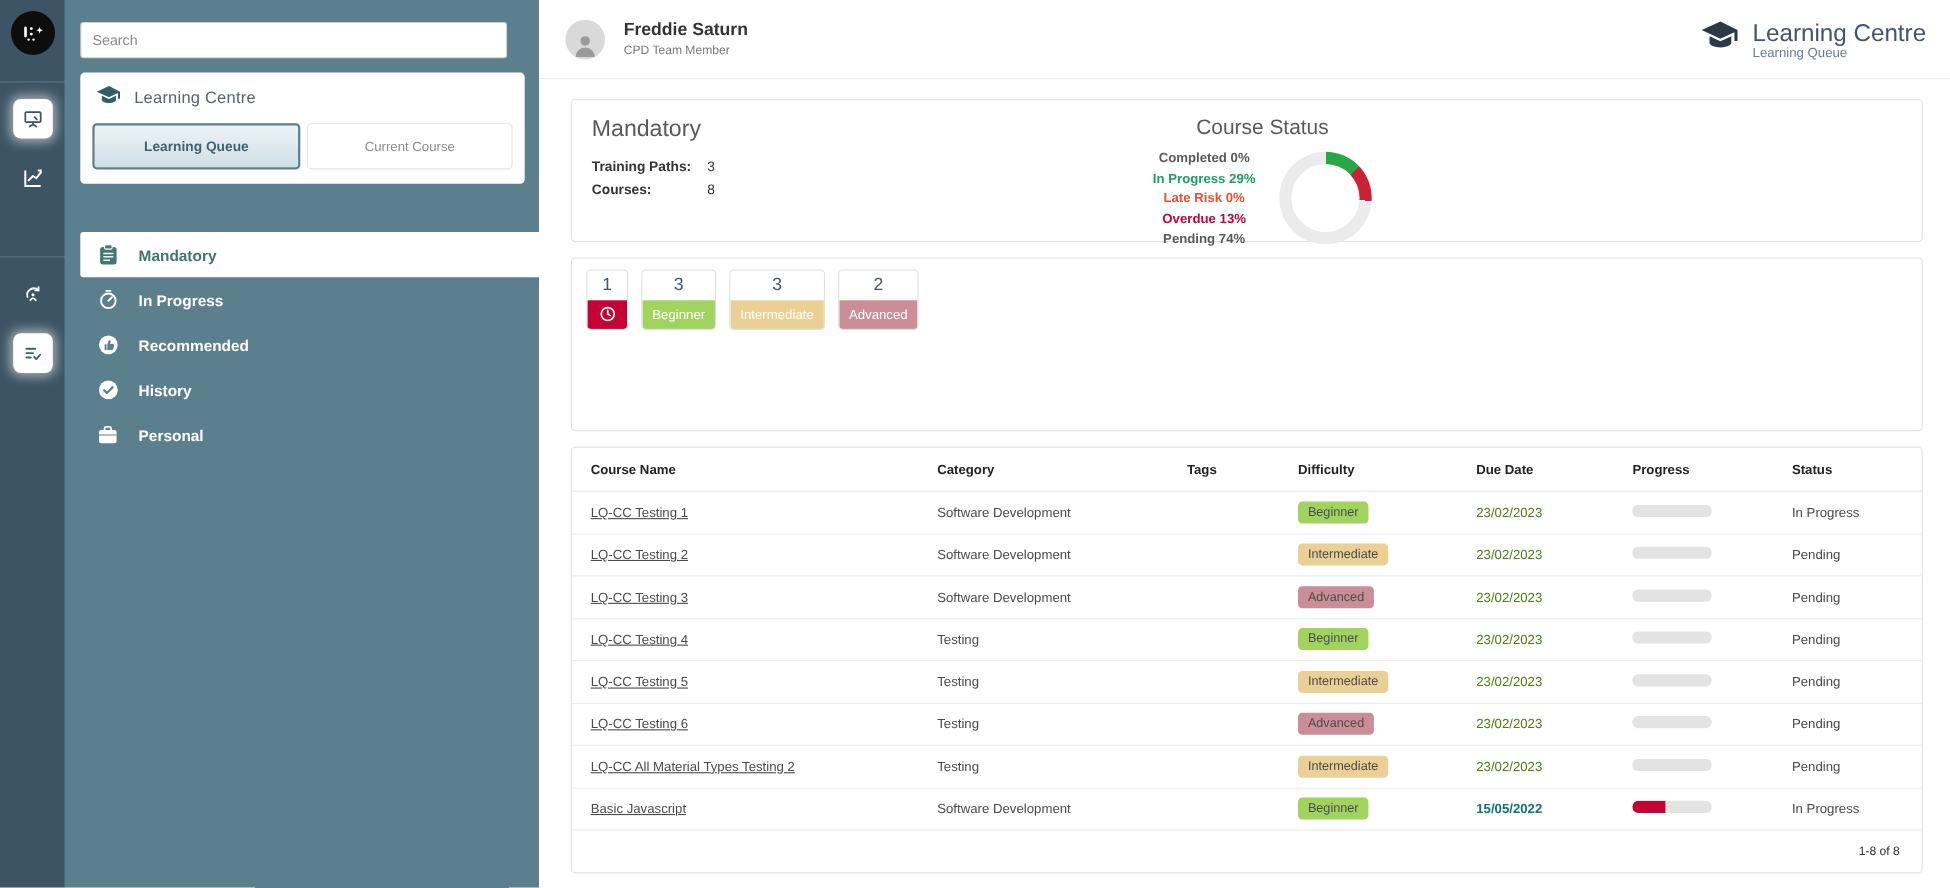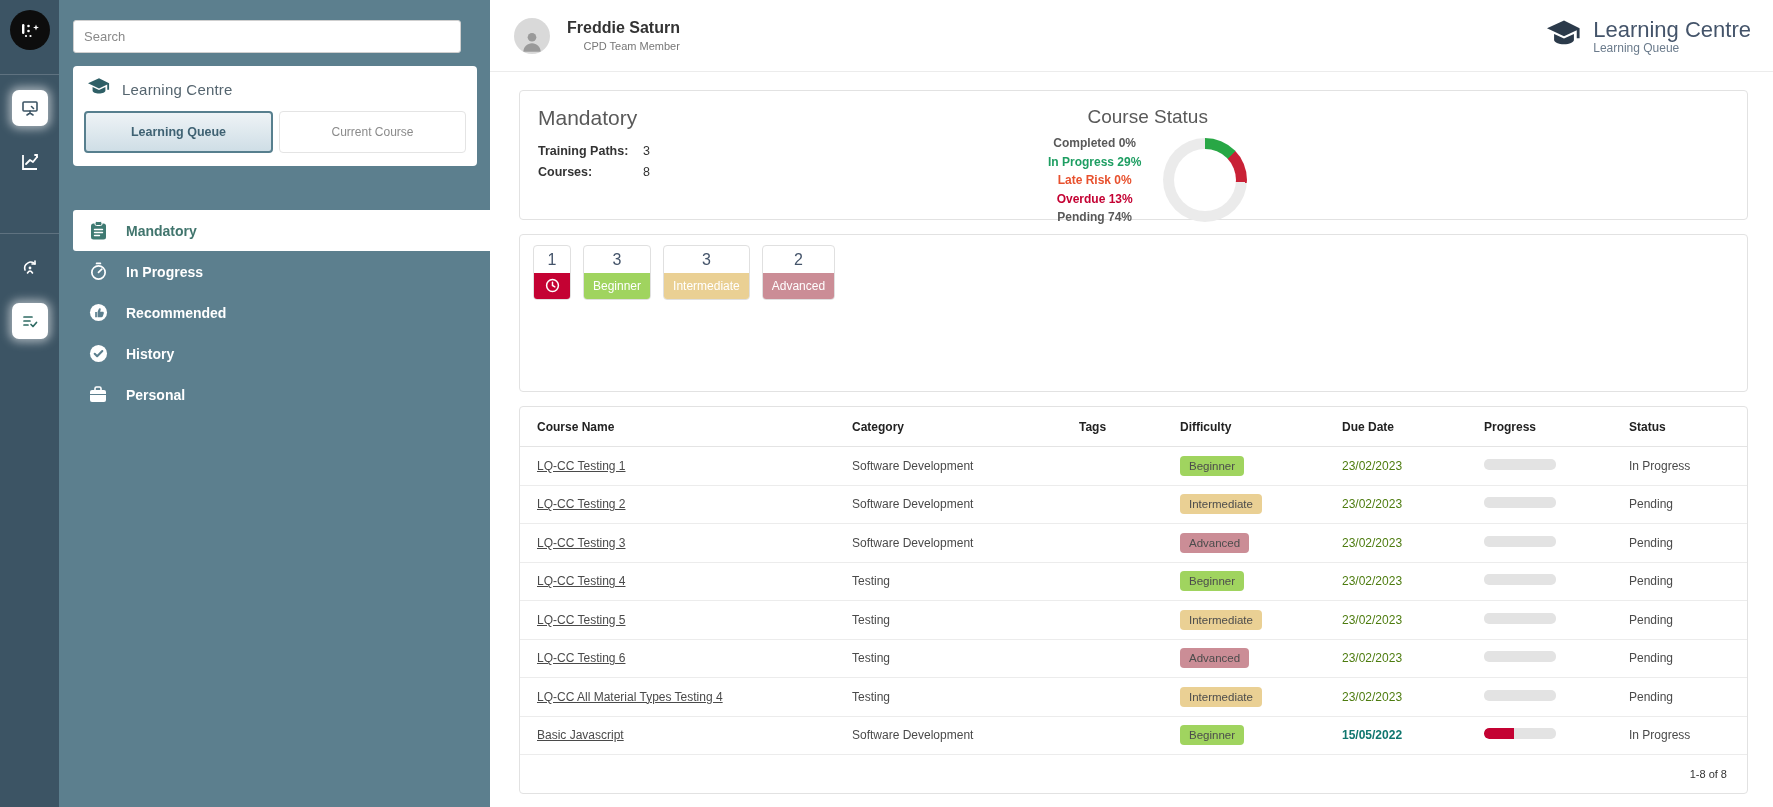--- a/index.html
+++ b/index.html
@@ -29,21 +29,21 @@
   .menu { margin-top:44px; margin-left:-14px; padding-left:14px; }
   .menu-item { display:flex; align-items:center; gap:17px; height:41px; padding-left:14px; color:#fff; font-weight:bold; font-size:14px; cursor:pointer; }
   .menu-item .mi-icon { width:22px; display:flex; justify-content:center; }
   .menu-item.active { background:#fff; color:#41756d; border-radius:3px 0 0 3px; }
 
   
   .main { flex:1; display:flex; flex-direction:column; background:#fff;border-radius:15px; }
   .main-header { height:72px; display:flex; align-items:center; padding:0 22px 0 24px; border-bottom:1px solid #ececec; flex-shrink:0; }
   .avatar { width:36px; height:36px; border-radius:50%; background:#d9d9d9; display:flex; align-items:flex-end; justify-content:center; overflow:hidden; margin-right:17px; }
   .user-name { font-size:16px; font-weight:bold; color:#333; }
-  .user-role { font-size:11px; color:#777; margin-top:3px;text-align:right; }
+  .user-role { font-size:11px; color:#777; margin-top:3px; }
   .brand { margin-left:auto; display:flex; align-items:center; gap:12px; }
   .brand-text .brand-title { font-size:22px; color:#44546a; }
   .brand-text .brand-sub { font-size:12px; color:#6b7b8c; margin-top:-2px; }
 
   .content { padding:18px 25px 0 29px; display:flex; flex-direction:column; gap:14px; }
   .panel { border:1px solid #e2e2e2; border-radius:4px; background:#fff; }
 
   
   .summary-panel { height:130px; display:flex; padding:15px 18px; }
   .summary-left { width:510px; }
@@ -340,21 +340,21 @@
             <div class="trow">
               <span><span class="course-link">LQ-CC Testing 6</span></span>
               <span>Testing</span>
               <span></span>
               <span><span class="pill" style="background: rgb(203, 141, 150);">Advanced</span></span>
               <span class="due">23/02/2023</span>
               <span><span class="pbar" style="display: inline-block;"><span class="fill" style="display: block; width: 0%; background: rgb(196, 2, 51);"></span></span></span>
               <span>Pending</span>
             </div>
             <div class="trow">
-              <span><span class="course-link">LQ-CC All Material Types Testing 4</span></span>
+              <span><span class="course-link">LQ-CC All Material Types Testing 2</span></span>
               <span>Testing</span>
               <span></span>
               <span><span class="pill" style="background: rgb(234, 208, 148);">Intermediate</span></span>
               <span class="due">23/02/2023</span>
               <span><span class="pbar" style="display: inline-block;"><span class="fill" style="display: block; width: 0%; background: rgb(196, 2, 51);"></span></span></span>
               <span>Pending</span>
             </div>
             <div class="trow">
               <span><span class="course-link">Basic Javascript</span></span>
               <span>Software Development</span>

